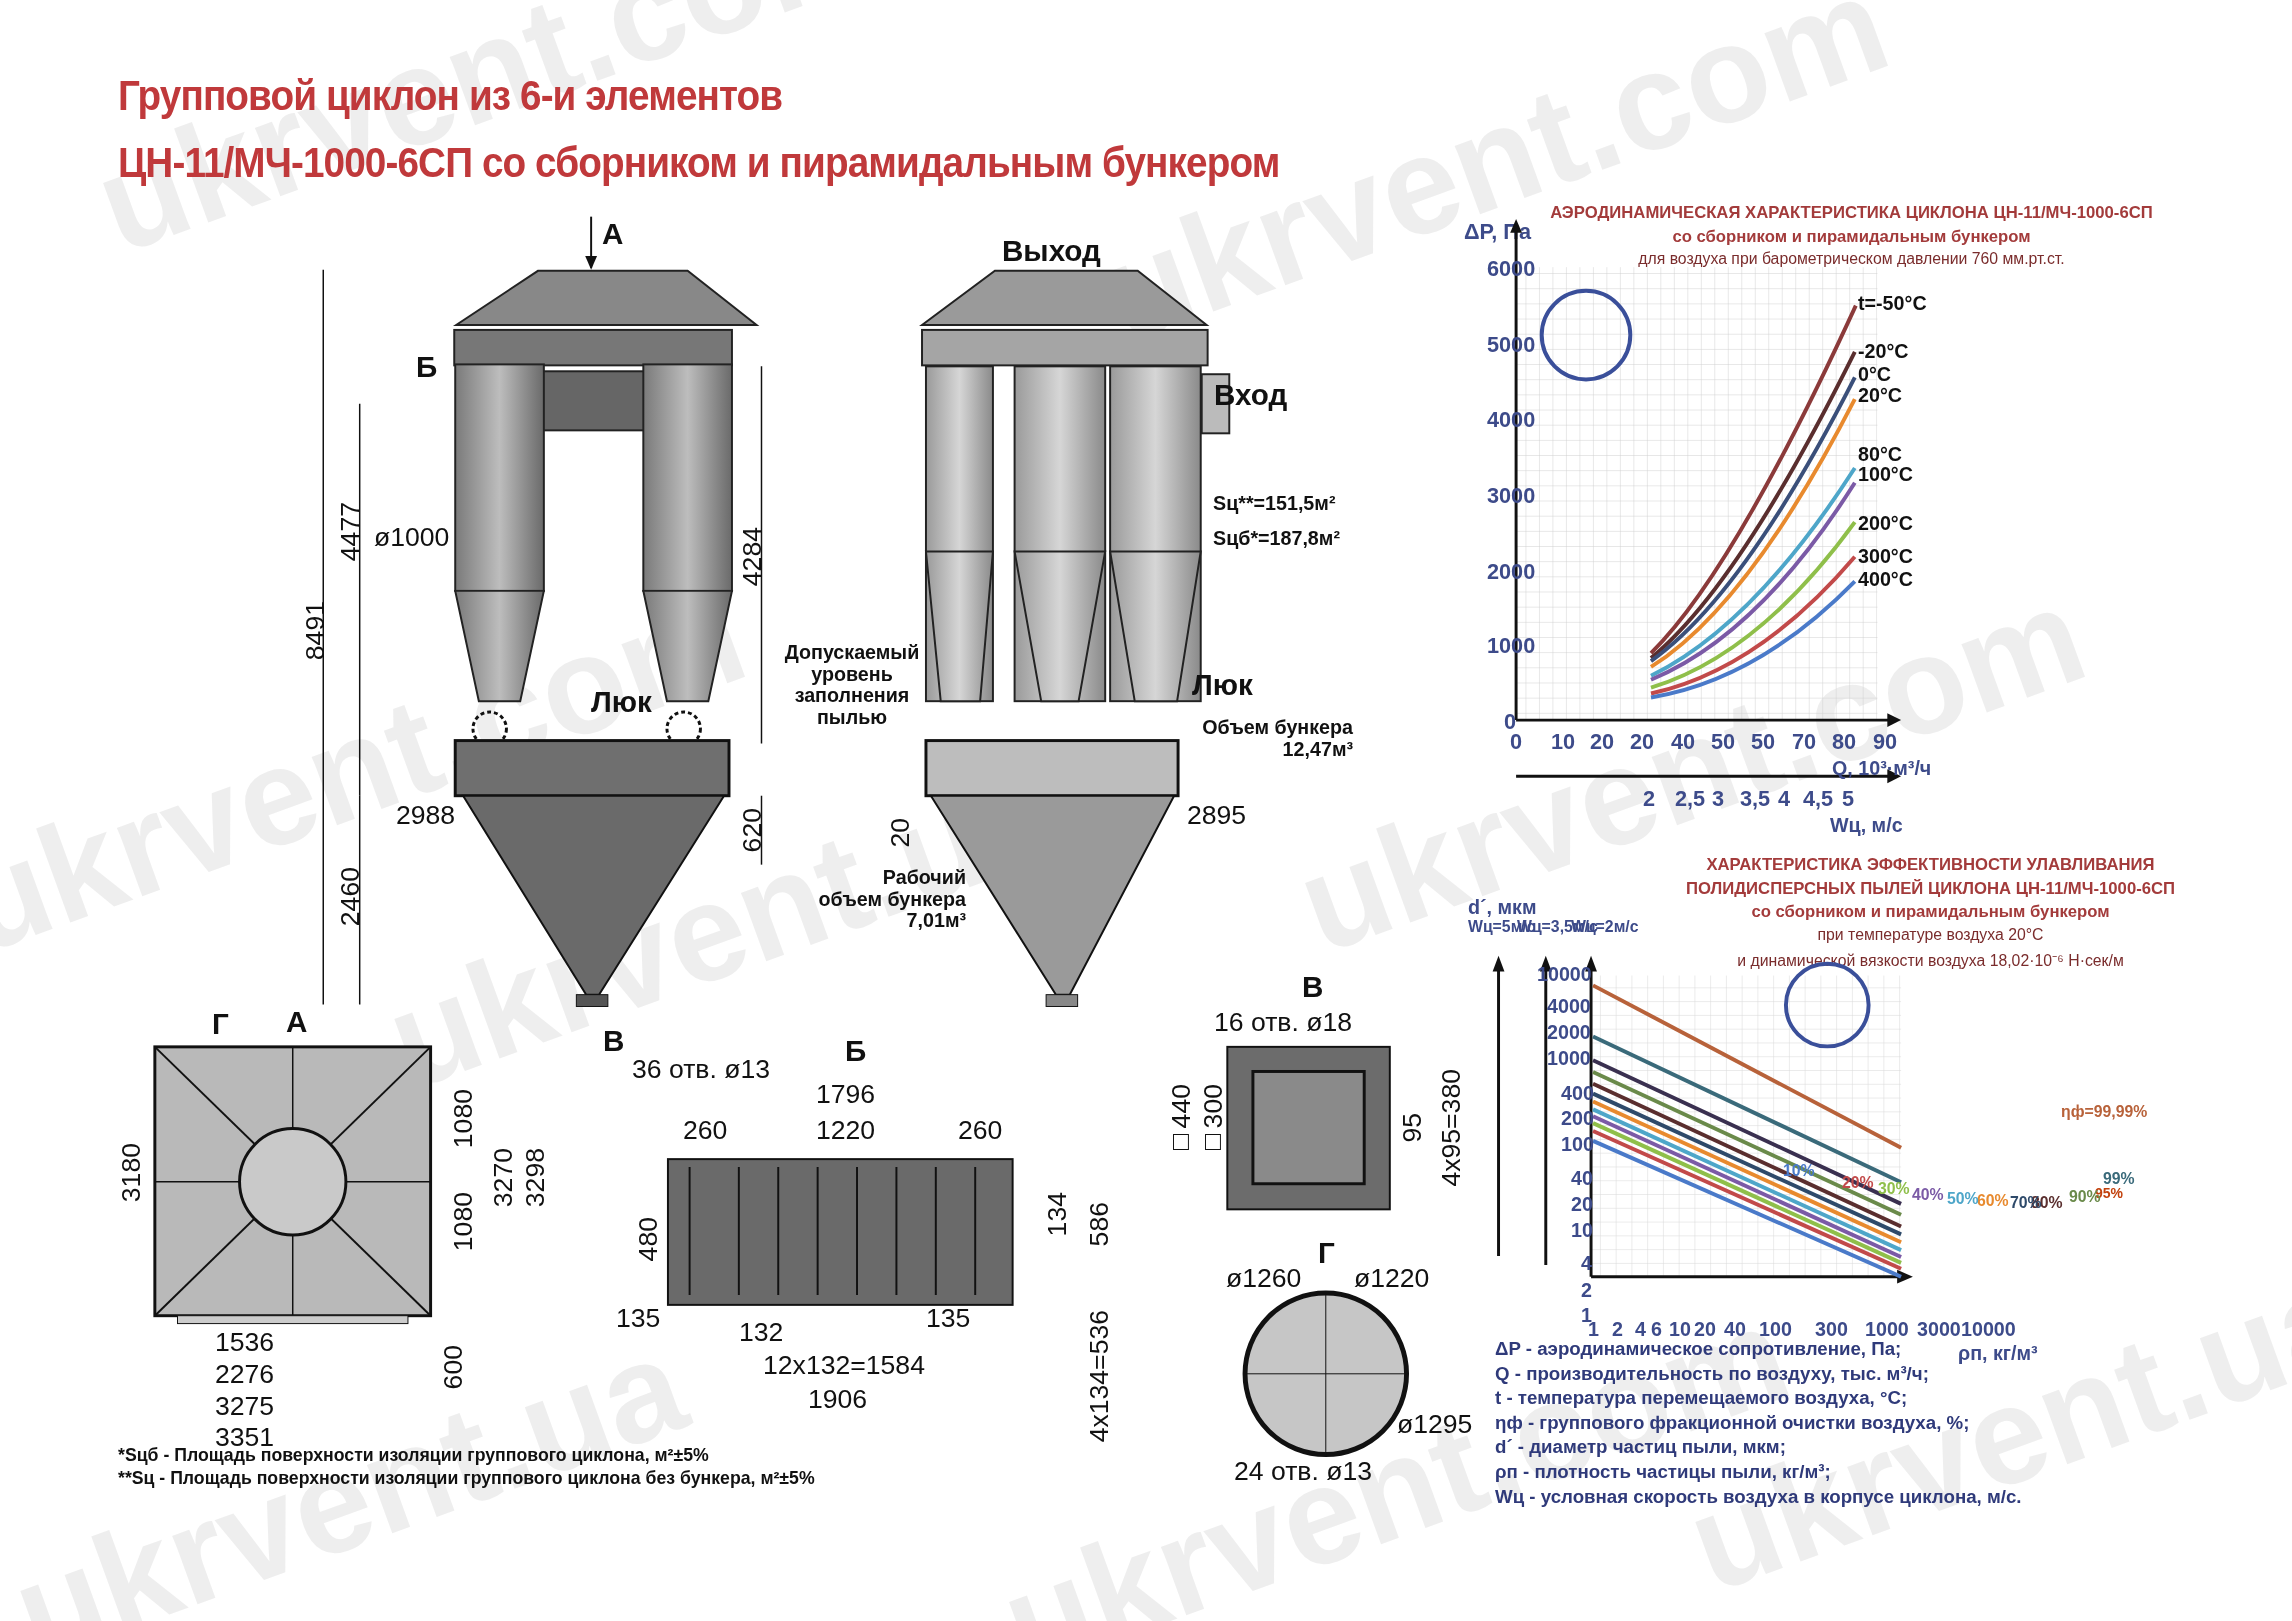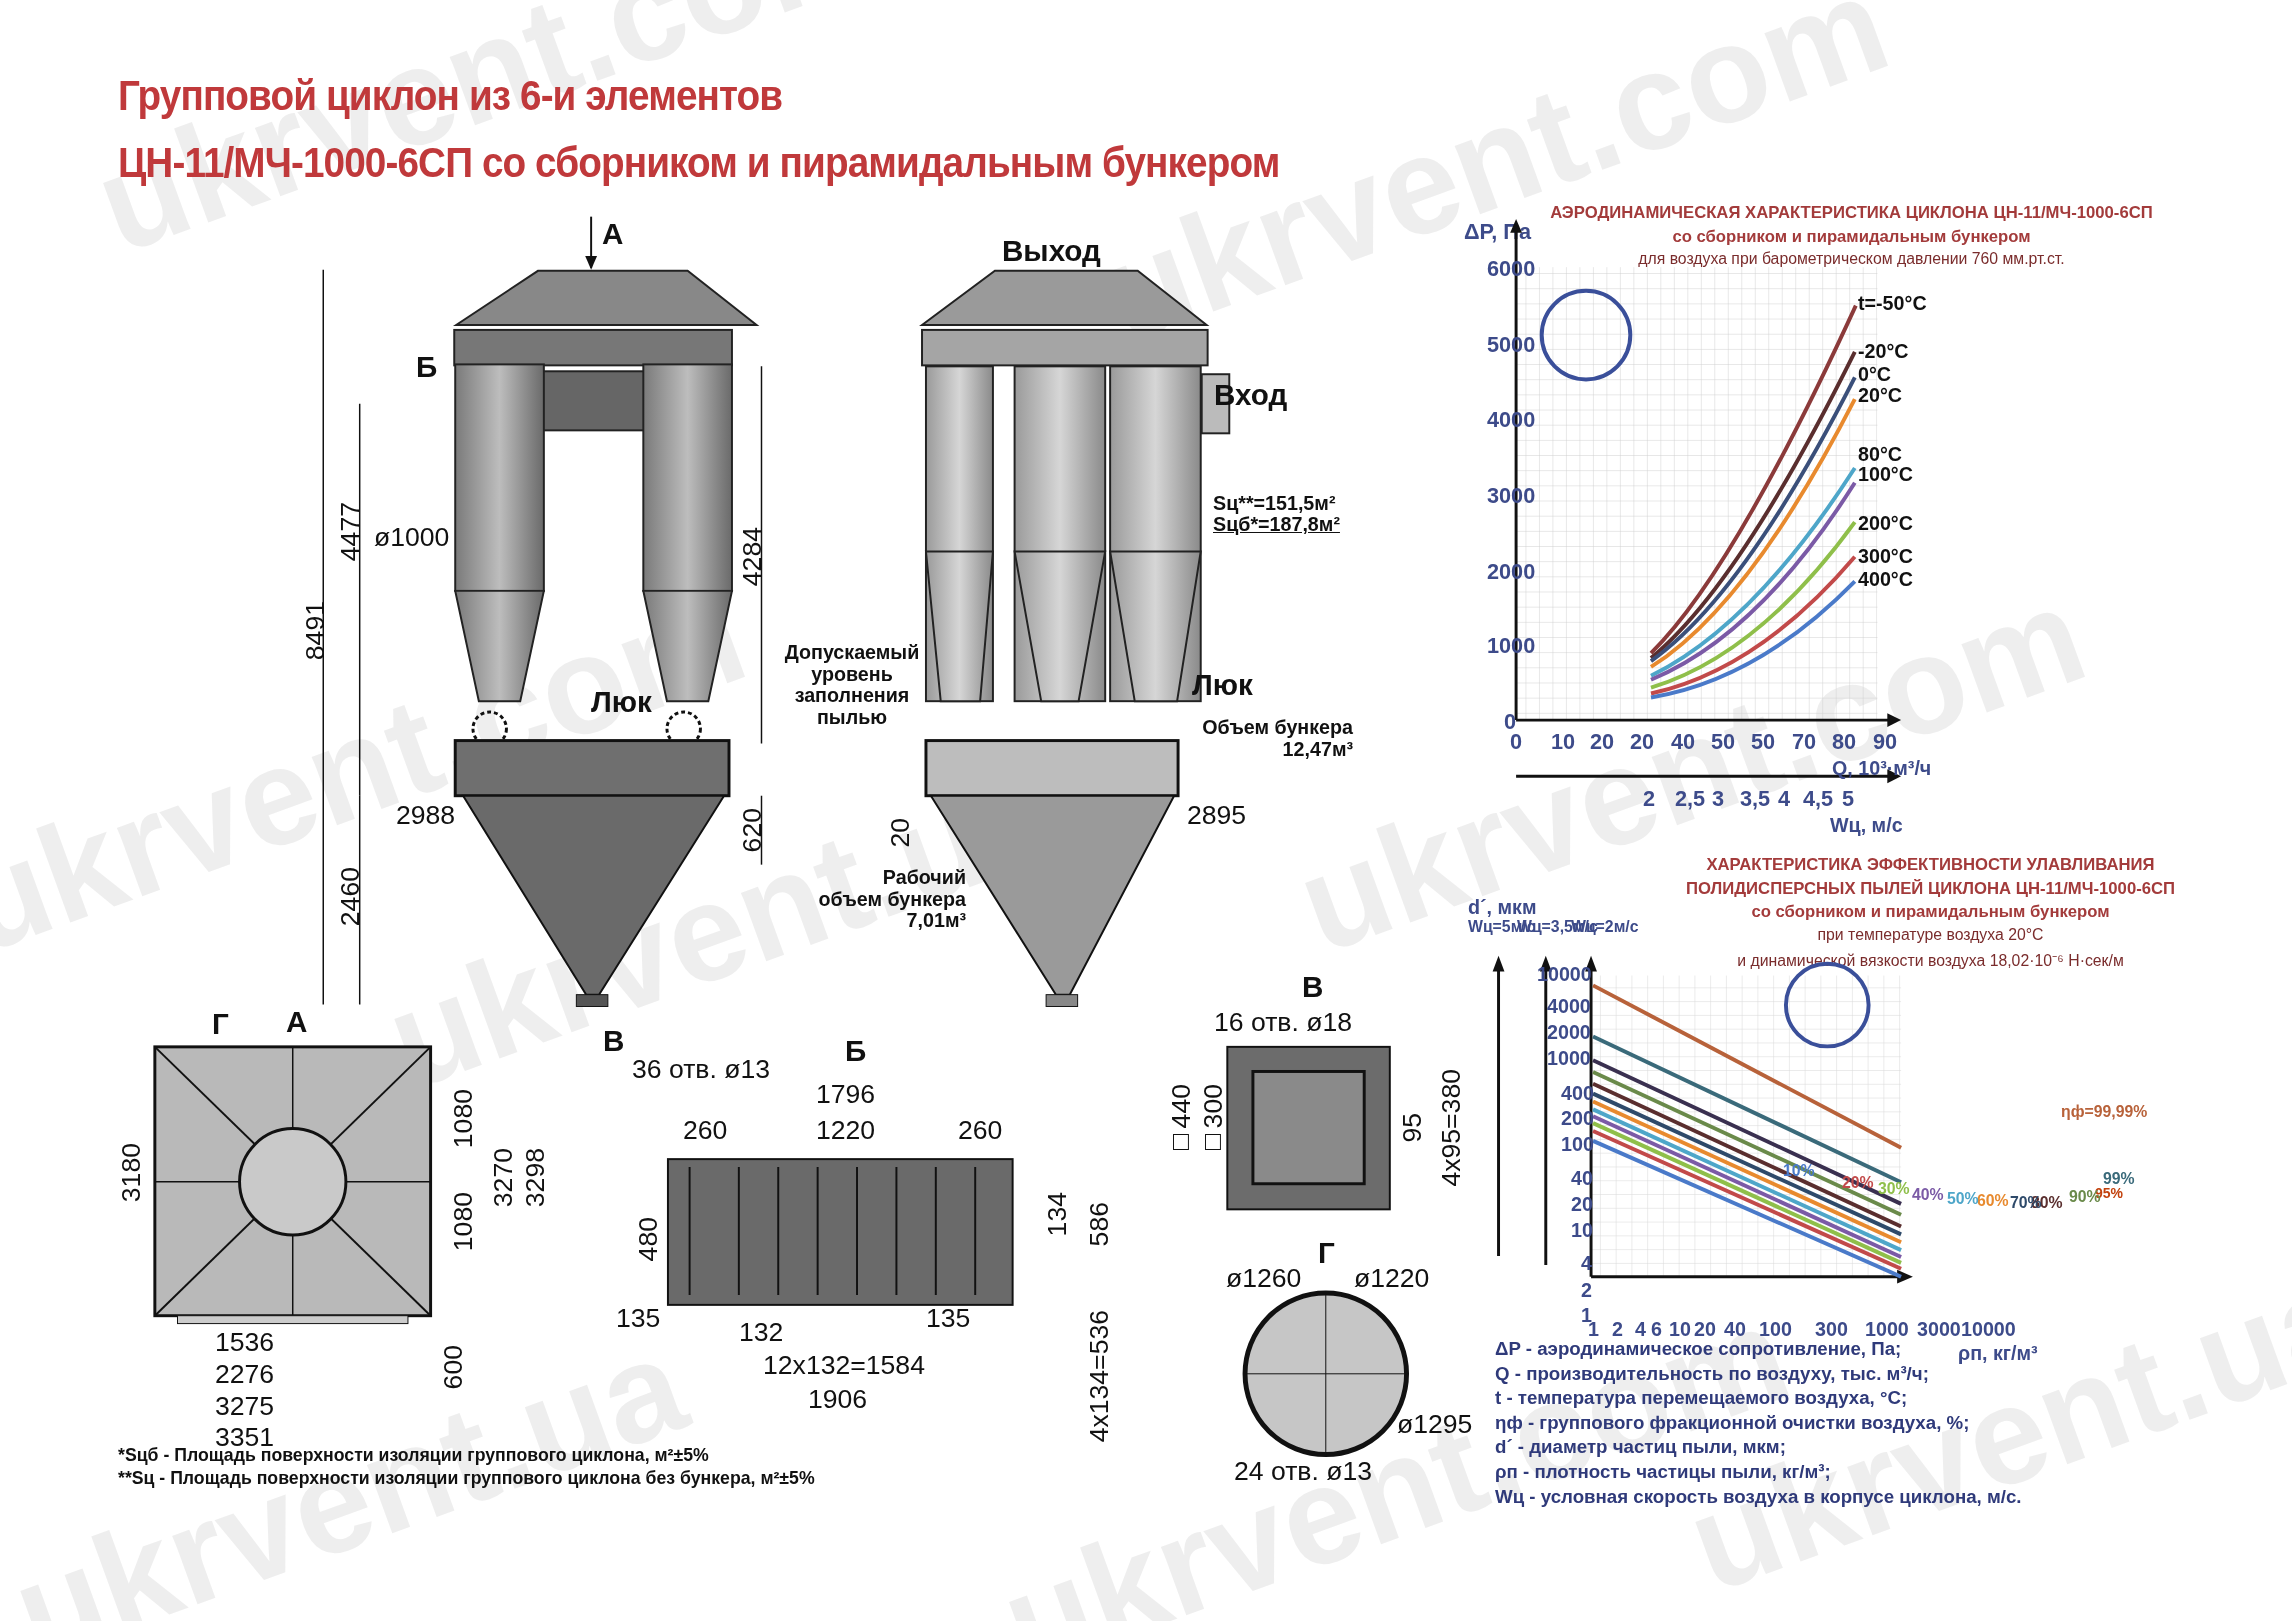--- a/index.html
+++ b/index.html
@@ -119,21 +119,21 @@
 <div class="abs dim" style="left:374px;top:522px;">ø1000</div>
 <div class="abs dim vert" style="left:737px;top:527px;">4284</div>
 <div class="abs lbl" style="left:591px;top:685px;">Люк</div>
 <div class="abs dim vert" style="left:335px;top:867px;">2460</div>
 <div class="abs dim" style="left:396px;top:800px;">2988</div>
 <div class="abs dim vert" style="left:737px;top:808px;">620</div>
 
 <div class="abs lbl" style="left:1002px;top:234px;">Выход</div>
 <div class="abs lbl" style="left:1214px;top:378px;">Вход</div>
 <div class="abs note" style="left:1213px;top:493px;">Sц**=151,5м²</div>
-<div class="abs note" style="left:1213px;top:514px;text-decoration:underline;">Sцб*=187,8м²</div>
+<div class="abs note" style="left:1213px;top:528px;">Sцб*=187,8м²</div>
 <div class="abs note" style="left:778px;top:642px;text-align:center;width:148px;">
   <div>Допускаемый</div>
   <div>уровень</div>
   <div>заполнения</div>
   <div>пылью</div>
 </div>
 <div class="abs lbl" style="left:1192px;top:668px;">Люк</div>
 <div class="abs note" style="left:1195px;top:717px;text-align:right;width:158px;">
   <div>Объем бункера</div>
   <div>12,47м³</div>

